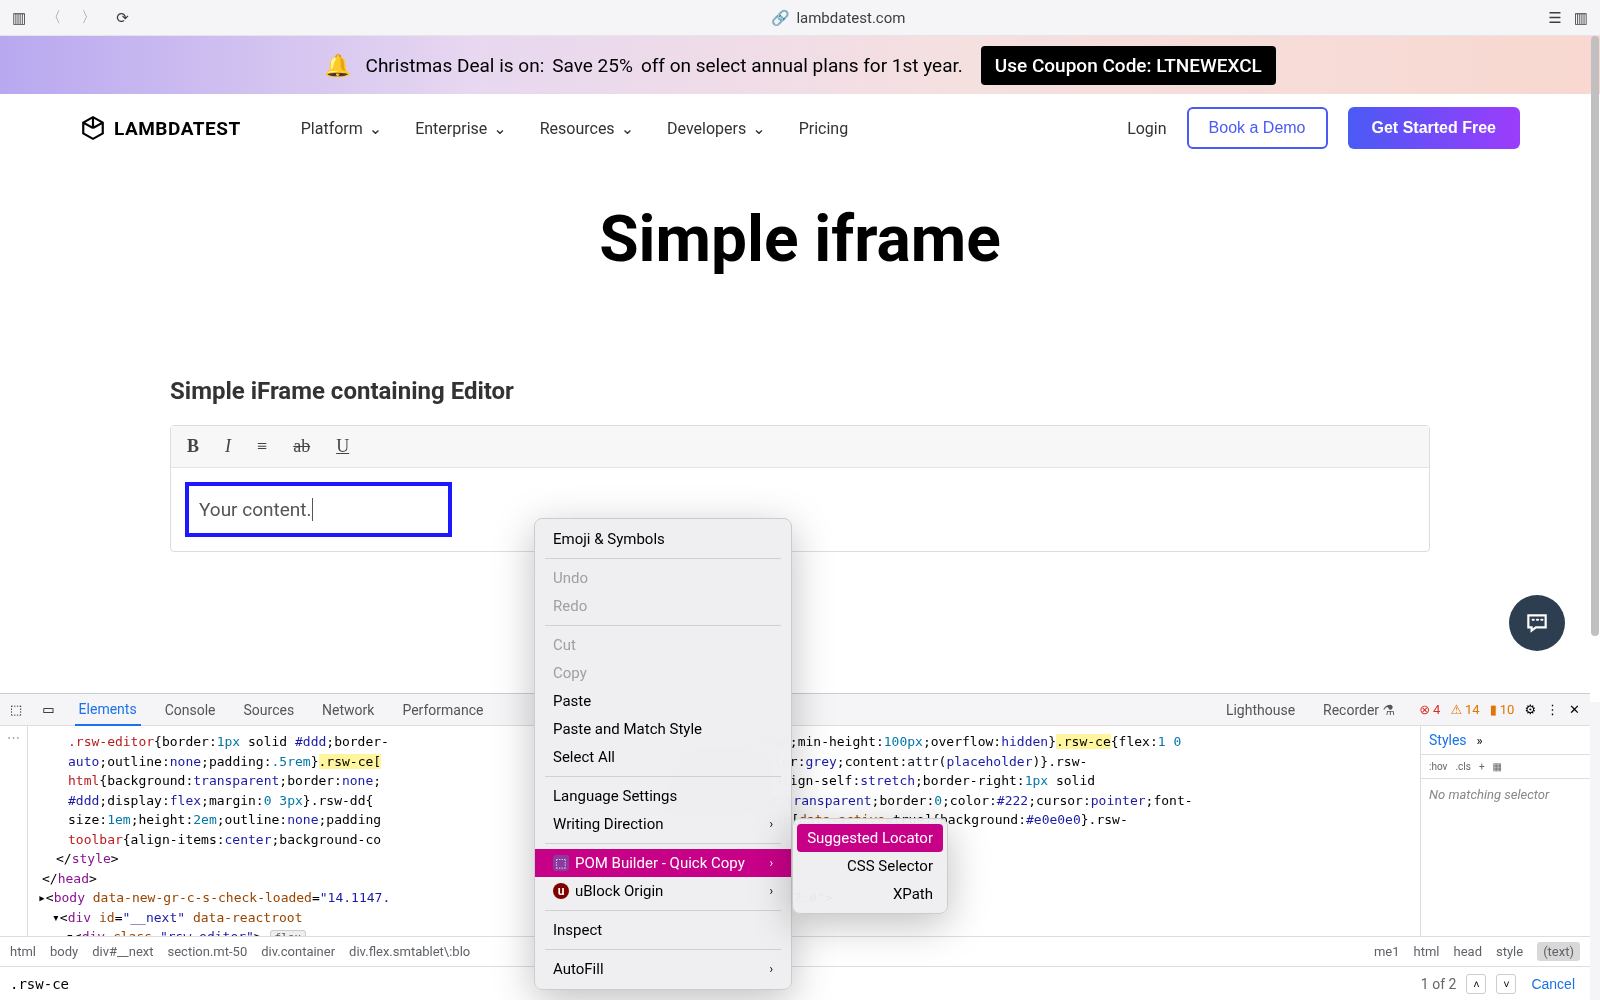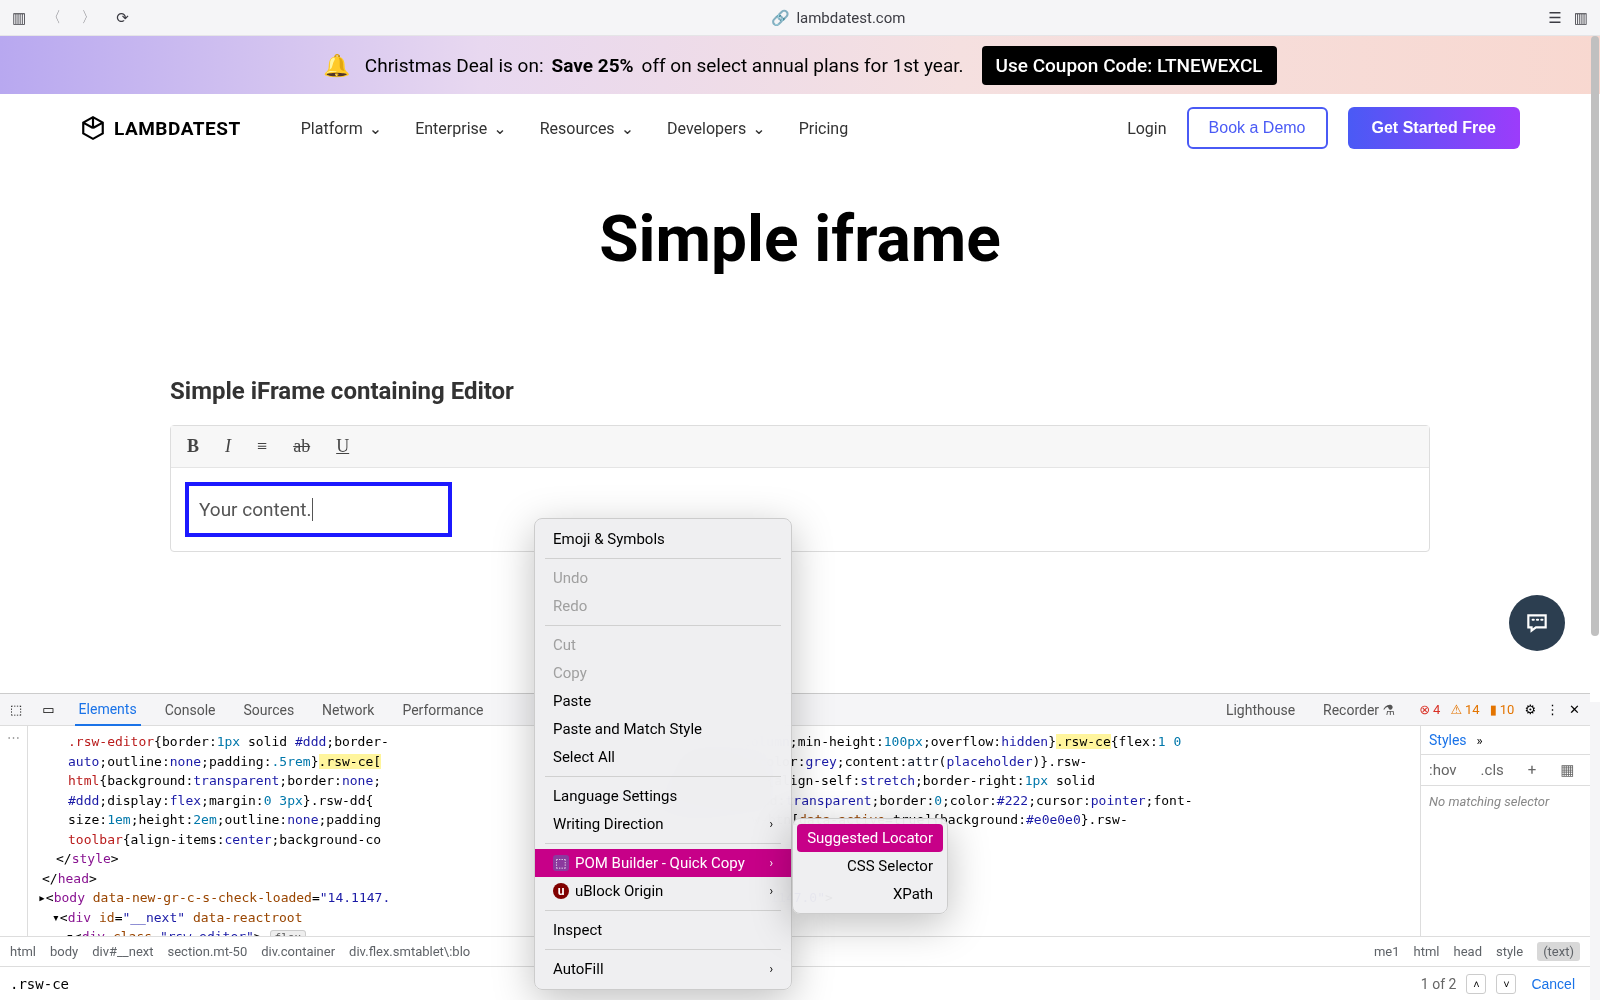--- a/index.html
+++ b/index.html
@@ -9,21 +9,21 @@
 .browser-bar { height: 36px; background: #f5f5f7; display: flex; align-items: center; padding: 0 12px; border-bottom: 1px solid #e5e5e7; }
 .browser-bar .nav-icons { display: flex; gap: 20px; align-items: center; }
 .browser-bar .nav-icon { font-size: 15px; color: #8e8e93; }
 .browser-bar .nav-icon.active { color: #3c3c43; }
 .browser-bar .url-area { flex: 1; display: flex; align-items: center; justify-content: center; gap: 6px; font-size: 15px; color: #3c3c43; }
 .browser-bar .right-icons { display: flex; gap: 12px; }
 .link-ic { display: inline-block; }
 
 
 .promo { height: 58px; background: linear-gradient(90deg, #b8a8f0 0%, #e8d8f0 30%, #f5e0e0 60%, #f8d8d0 100%); display: flex; align-items: center; justify-content: center; gap: 8px; font-size: 19px; color: #000; }
-.promo .save { font-weight: 700; }
+.promo .save { font-weight: 400; }
 .promo .coupon { background: #000; color: #fff; padding: 8px 14px; border-radius: 4px; margin-left: 10px; font-weight: 500; }
 .promo .bell { font-size: 22px; margin-right: 6px; }
 
 
 .main-nav { height: 68px; background: #fff; display: flex; padding: 4px 80px; }
 .logo { display: flex; align-items: center; gap: 8px; font-weight: 700; font-size: 19px; letter-spacing: 0.5px; }
 .logo-svg { width: 26px; height: 26px; }
 .nav-menu { display: flex; gap: 33px; margin-left: 60px; }
 .nav-item { font-size: 16px; color: #333; display: flex; align-items: center; gap: 6px; cursor: pointer; }
 .nav-right { margin-left: auto; display: flex; align-items: center; gap: 20px; }
@@ -77,21 +77,21 @@
 .dt-badge.err { color: #d93025; }
 .dt-badge.warn { color: #e37400; }
 .dt-badge.info { color: #e37400; }
 
 .dt-body { display: flex; height: calc(100% - 32px - 34px - 30px); }
 .dt-left { width: 28px; border-right: 1px solid #ddd; text-align: center; padding-top: 4px; color: #888; }
 .dt-main { flex: 1; padding: 6px 10px; font-family: Menlo, monospace; font-size: 13px; line-height: 1.5; overflow: hidden; }
 .dt-side { width: 170px; border-left: 1px solid #ddd; }
 .dt-side-tabs { display: flex; align-items: center; padding: 6px 8px; border-bottom: 1px solid #ddd; gap: 10px; }
 .dt-side-tabs .stab { font-size: 14px; color: #1a73e8; }
-.dt-side-filter { padding: 6px 8px; border-bottom: 1px solid #ddd; display: flex; gap: 24px; font-size: 15px; color: #666; }
+.dt-side-filter { padding: 6px 8px; border-bottom: 1px solid #ddd; display: flex; gap: 8px; font-size: 10px; color: #666; }
 .dt-side-msg { padding: 8px; font-style: italic; color: #888; font-size: 13px; }
 
 .code .sel { color: #b91c1c; }
 .code .sel-hl { background: #fff59d; color: #000; }
 .code .val { color: #1a1aa6; }
 .code .num { color: #07a; }
 .code .hex { color: #1a1aa6; }
 .code .kw { color: #0f172a; }
 .code .tag { color: #881391; }
 .code .attr { color: #994500; }

